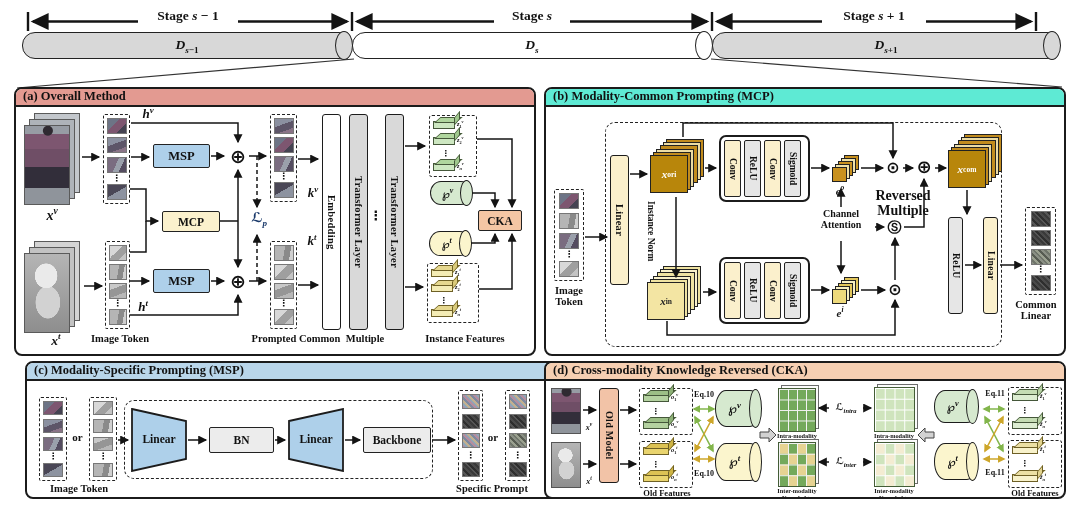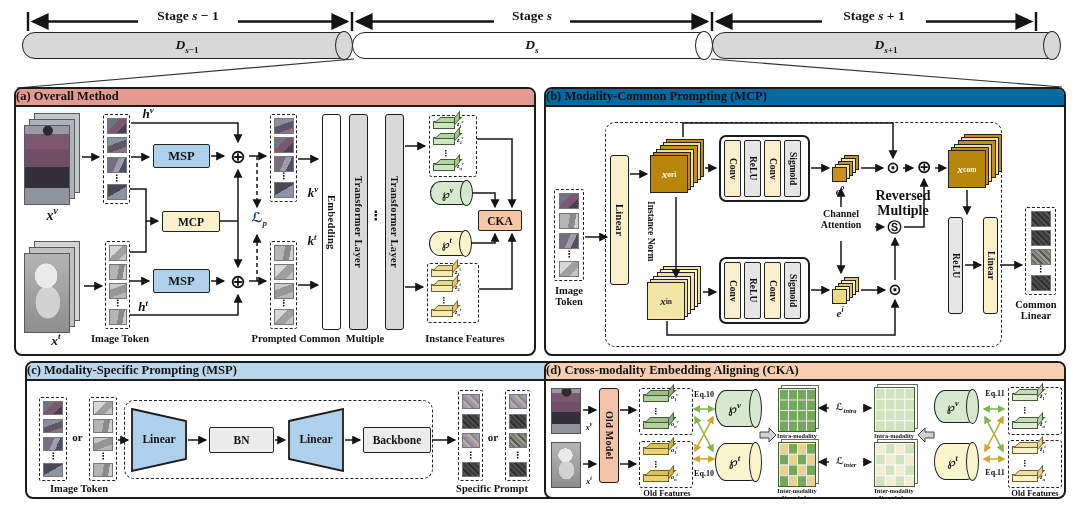--- a/index.html
+++ b/index.html
@@ -6,21 +6,21 @@
 body{margin:0;background:#fff}
 .fig{position:relative;width:1080px;height:505px;background:#fff;color:#111;
      font-family:"Liberation Serif","DejaVu Serif","DejaVu Sans",serif;overflow:hidden}
 .abs{position:absolute}
 .lbl{position:absolute;font-weight:bold;color:#111;line-height:1.08;text-align:center}
 i{font-style:italic}
 sub,sup{font-size:68%}
 svg.lay{position:absolute;left:0;top:0;pointer-events:none;z-index:4}
 .panel{position:absolute;border:2.4px solid #1b1b1b;border-radius:8px;background:#fff;z-index:2;overflow:hidden}
 .phead{position:absolute;left:0;top:0;right:0;height:18px;border-bottom:2.2px solid #1b1b1b;
-       font-weight:bold;font-size:12.5px;line-height:15px;z-index:3}
+       font-weight:bold;font-size:12.5px;line-height:15px;padding-left:7px;z-index:3}
 .vbar{position:absolute;border:1.7px solid #1c1c1c;border-radius:3px;display:flex;align-items:center;justify-content:center;background:#fff;z-index:1}
 .vt{writing-mode:vertical-rl;text-orientation:mixed;font-weight:bold;font-size:10.5px;letter-spacing:.3px}
 .vtl{writing-mode:vertical-lr;text-orientation:mixed;font-weight:bold}
 .tstrip{position:absolute;border:1.8px dashed #222;border-radius:2px;background:#fff;display:flex;flex-direction:column;
         align-items:center;justify-content:space-between;padding:3px 2px;z-index:1}
 .tp{width:20px;height:16px;border:.6px solid #777;flex:none}
 .sdots{font-size:9px;font-weight:bold;line-height:5px}
 .hcyl{position:absolute;border:1.7px solid #1c1c1c;border-radius:11px/50%;display:flex;align-items:center;justify-content:center;z-index:1}
 .hcap{position:absolute;right:-2px;top:-2px;bottom:-2px;width:13px;border:1.7px solid #1c1c1c;border-radius:50%;background:inherit}
 .cyllbl{position:relative;font-weight:bold;font-size:11.5px;padding-right:7px;z-index:1}
@@ -282,21 +282,21 @@
         <line x1="389" y1="198" x2="407" y2="198" marker-end="url(#ma)"></line>
         <path d="M461,50 L496,50 L496,118" marker-end="url(#ma)"></path>
         <path d="M456,104 L479,104 L479,118" marker-end="url(#ma)"></path>
         <path d="M455,154 L479,154 L479,145" marker-end="url(#ma)"></path>
         <path d="M463,200 L496,200 L496,145" marker-end="url(#ma)"></path>
       </g>
     </svg>
   </div>
 
   <div class="panel" style="left:544px;top:87px;width:522px;height:269px">
-    <div class="phead" style="background:#0369a1">(b) Modality-Common Prompting (MCP)</div>
+    <div class="phead" style="background:#5eead4">(b) Modality-Common Prompting (MCP)</div>
 
     <div class="dashbox" style="left:59px;top:33px;width:397px;height:225px"></div>
 
     <div class="tstrip" style="left:8px;top:100px;width:30px;height:92px">
       <div class="tp patA"></div>
       <div class="tp pirB"></div>
       <div class="tp patC"></div>
       <div class="sdots">⋮</div>
       <div class="tp pirA"></div>
     </div>
@@ -510,21 +510,21 @@
         <line x1="91" y1="77" x2="101" y2="77" marker-end="url(#mc)"></line>
         <line x1="161" y1="77" x2="179" y2="77" marker-end="url(#mc)"></line>
         <line x1="248" y1="77" x2="258" y2="77" marker-end="url(#mc)"></line>
         <line x1="318" y1="77" x2="333" y2="77" marker-end="url(#mc)"></line>
         <line x1="405" y1="77" x2="428" y2="77" marker-end="url(#mc)"></line>
       </g>
     </svg>
   </div>
 
   <div class="panel" style="left:544px;top:361px;width:522px;height:138px">
-    <div class="phead" style="background:#f6cfb2">(d) Cross-modality Embedding Aligning (CKA)</div>
+    <div class="phead" style="background:#f6cfb2">(d) Cross-modality Knowledge Reversed (CKA)</div>
 
     <div class="abs pimgv" style="left:5px;top:25px;width:30px;height:46px;border:1px solid #555;z-index:1"></div>
     <div class="lbl" style="left:34px;top:59px;width:18px;font-size:8px"><i>x</i><sup><i>v</i></sup></div>
     <div class="abs pimgt" style="left:5px;top:79px;width:30px;height:46px;border:1px solid #555;z-index:1"></div>
     <div class="lbl" style="left:34px;top:113px;width:18px;font-size:8px"><i>x</i><sup><i>t</i></sup></div>
 
     <div class="vbar" style="left:53px;top:25px;width:20px;height:95px;background:#f2c3a7">
       <span class="vt" style="font-size:10px">Old Model</span>
     </div>
 

